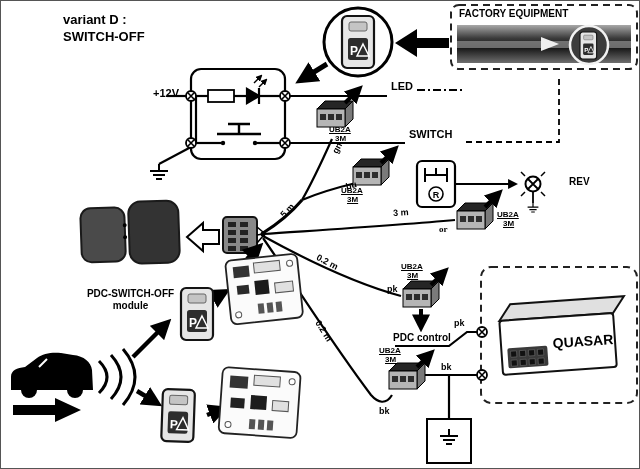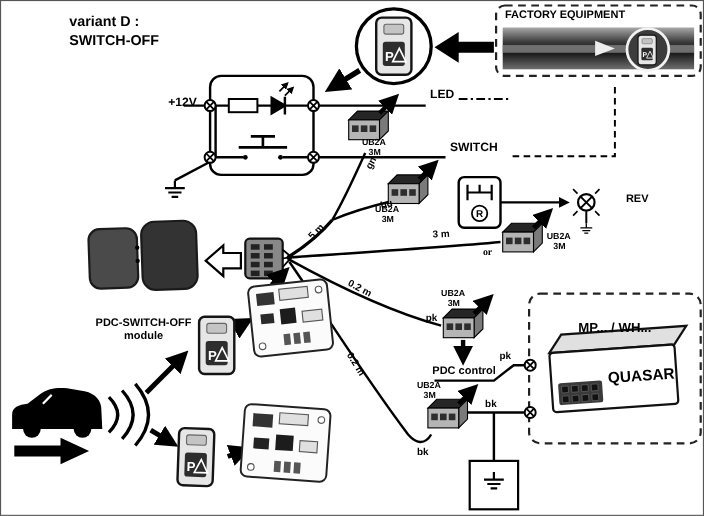--- a/index.html
+++ b/index.html
@@ -7,21 +7,21 @@
     position:relative;width:640px;height:469px;background:#ffffff;
     border:1px solid #555;box-sizing:border-box;overflow:hidden;
     font-family:"Liberation Sans",sans-serif;
   }
   #gfx{position:absolute;left:0;top:0;width:640px;height:469px;}
   .lbl{
     position:absolute;font-family:"Liberation Sans",sans-serif;font-weight:bold;
     color:#000;white-space:nowrap;line-height:1;transform-origin:left top;
   }
   .t13{font-size:13px;margin-left:28px;} .t12{font-size:12px;} .t11{font-size:11px;}
-  .t10{font-size:10px;} .t9{font-size:9px;} .t8{font-size:8px;}
+  .t10{font-size:10px;} .t9{font-size:9px;} .t8{font-size:8px;text-decoration:underline;}
   .ctr{text-align:center;margin-top:19px;}
 </style>
 </head>
 <body>
 
 <div id="stage">
 
 <svg id="gfx" viewBox="0 0 640 469">
   <defs>
     <marker id="ah" viewBox="0 0 10 10" refX="7" refY="5" markerWidth="4.5" markerHeight="4.5" orient="auto-start-reverse">
@@ -268,15 +268,14 @@
 <div class="lbl t9" style="left:440px;top:362px;">bk</div>
 <div class="lbl t9" style="left:278px;top:212px;transform:rotate(-45deg);">5 m</div>
 <div class="lbl t9" style="left:392px;top:208px;transform:rotate(-3deg);">3 m</div>
 <div class="lbl t9" style="left:318px;top:252px;transform:rotate(28deg);">0.2 m</div>
 <div class="lbl t9" style="left:320px;top:318px;transform:rotate(58deg);">0.2 m</div>
 
 <div class="lbl t10 ctr" style="left:72px;top:269px;width:115px;">PDC-SWITCH-OFF</div>
 <div class="lbl t10 ctr" style="left:72px;top:281px;width:115px;">module</div>
 
 <div class="lbl t10" style="left:392px;top:332px;">PDC control</div>
-<div class="lbl t12 ctr" style="left:498px;top:272px;width:120px;">MP... / WH...</div>
 
 </div>
 
 </body></html>

